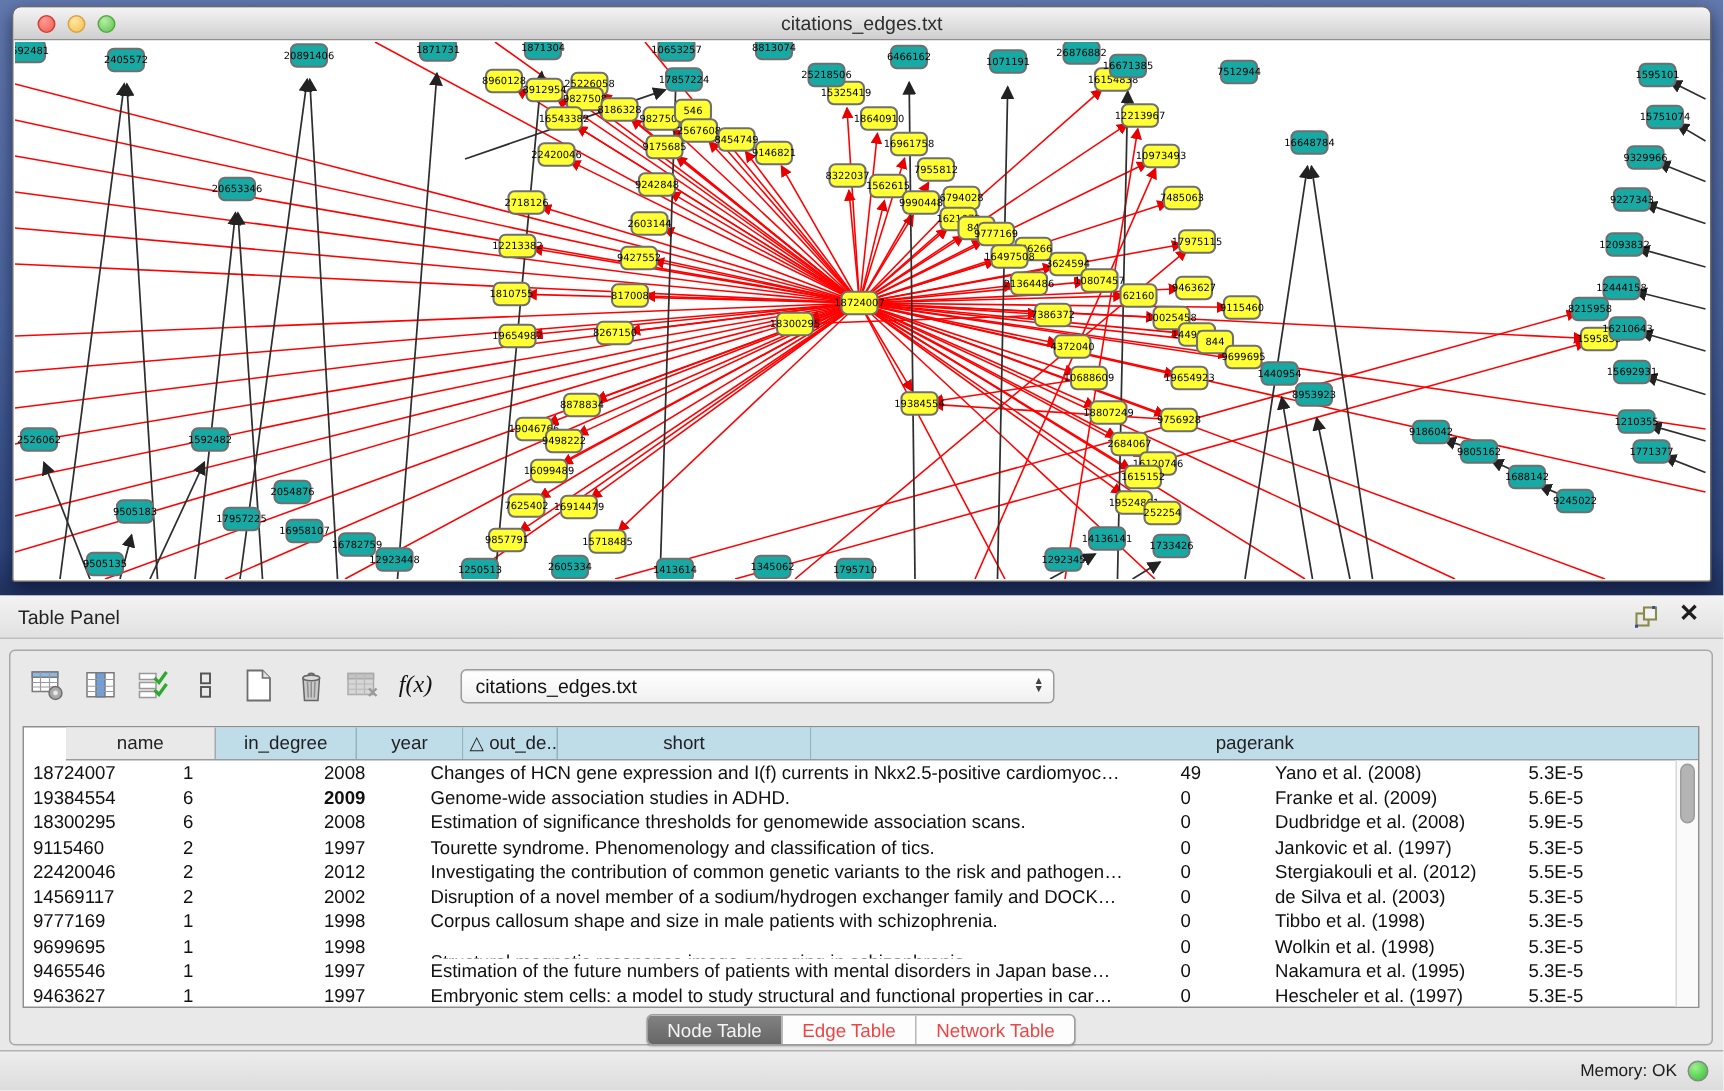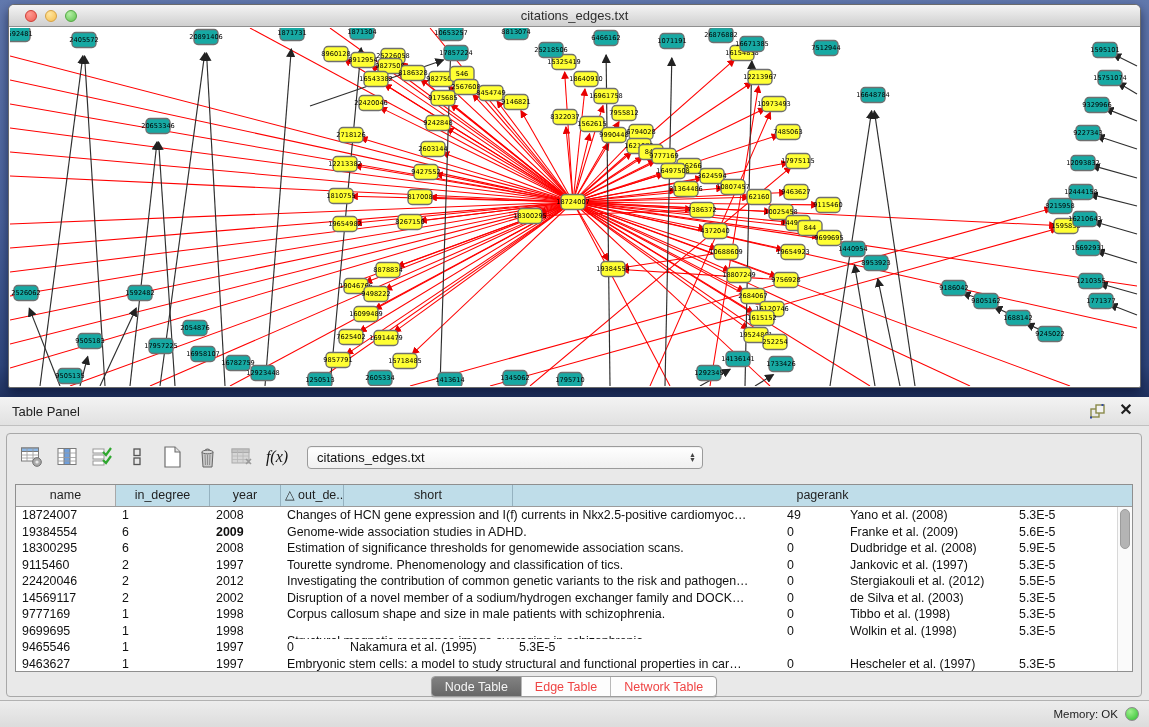--- a/index.html
+++ b/index.html
@@ -61,21 +61,21 @@
     border:1px solid #9b9b9b; border-radius:4px;
     background:linear-gradient(#ffffff,#f0f0f0);
     display:flex; align-items:center; font-size:13px; color:#111;
     box-shadow:inset 0 1px 1px rgba(0,0,0,.06);
   }
   .stepper { margin-left:auto; display:flex; flex-direction:column; align-items:center; line-height:5px; }
   .stepper span { font-size:7px; color:#444; }
   
   .tablewrap {
     position:absolute; left:8px; top:50px; width:1118px; height:188px;
-    background:#fff; border:1px solid #8f8f8f; position:absolute;
+    background:#fff; border:1px solid #8f8f8f; position:absolute;padding-left:28px;
   }
   .thead { display:flex; height:22px; border-bottom:1px solid #9b9b9b; }
   .th {
     border-right:1px solid #95b2c0; background:#bfdde9;
     font-size:12.5px; color:#1f1f1f; text-align:center; line-height:21px;
     overflow:hidden; white-space:nowrap; flex:none;
   }
   .th.gray { background:#e9e9e9; border-right-color:#a8a8a8; }
   .th.flex { flex:1; border-right:none; }
   .th.leftalign { text-align:left; padding-left:4px; }
@@ -939,20 +939,21 @@
           <div class="td" style="width: 71px;">1998</div>
           <div class="td" style="width: 500px; margin-top: 10px;">Structural magnetic resonance image averaging in schizophrenia.</div>
           <div class="td" style="width: 63px;">0</div>
           <div class="td" style="width: 169px;">Wolkin et al. (1998)</div>
           <div class="td flex">5.3E-5</div>
         </div>
         <div class="tr">
           <div class="td" style="width: 100px;">9465546</div>
           <div class="td" style="width: 94px;">1</div>
           <div class="td" style="width: 71px;">1997</div>
+          <div class="td" style="width: 500px;">Estimation of the future numbers of patients with mental disorders in Japan base…</div>
           <div class="td" style="width: 63px;">0</div>
           <div class="td" style="width: 169px;">Nakamura et al. (1995)</div>
           <div class="td flex">5.3E-5</div>
         </div>
         <div class="tr">
           <div class="td" style="width: 100px;">9463627</div>
           <div class="td" style="width: 94px;">1</div>
           <div class="td" style="width: 71px;">1997</div>
           <div class="td" style="width: 500px;">Embryonic stem cells: a model to study structural and functional properties in car…</div>
           <div class="td" style="width: 63px;">0</div>

